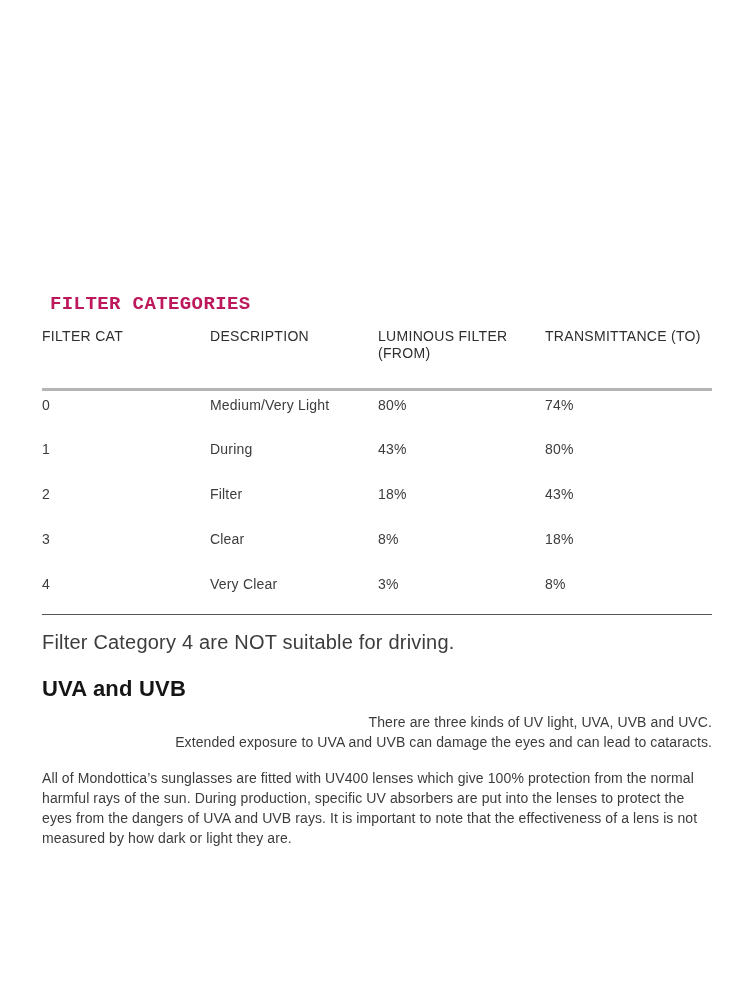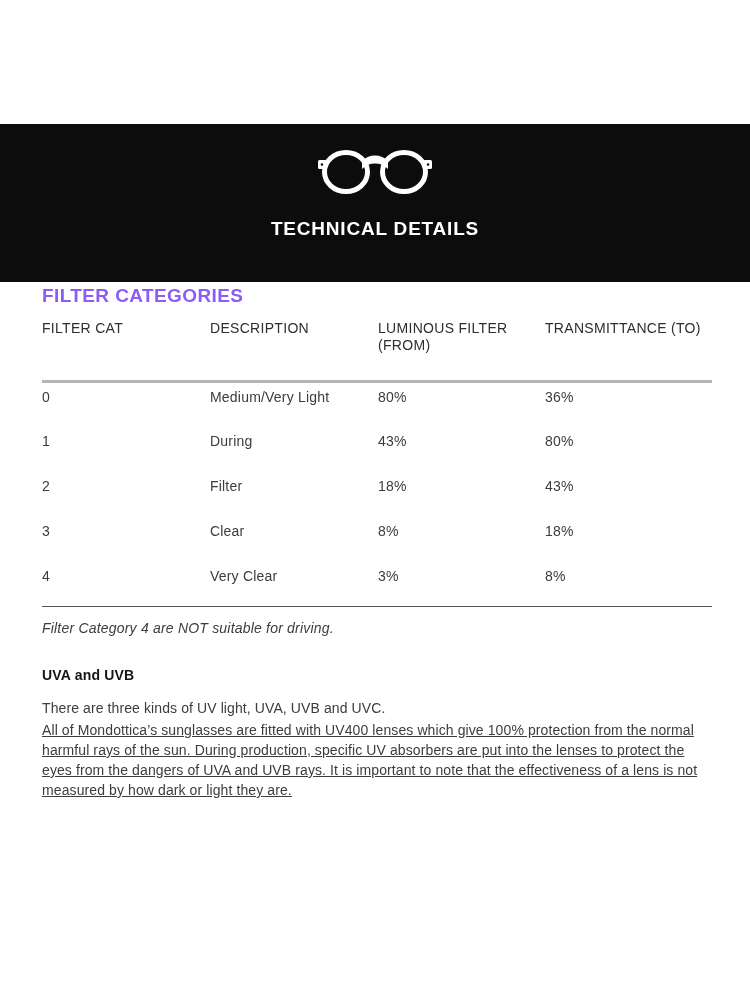--- a/index.html
+++ b/index.html
@@ -19,74 +19,59 @@
   .glasses { margin-top: 24px; width: 120px; height: 46px; }
   .banner-title {
     margin-top: 24px; color: #ffffff;
     font-size: 19px; font-weight: 700; letter-spacing: 0.8px;
   }
 
   
   .content { position: absolute; left: 42px; top: 286px; width: 670px; color: #3f3f3f; }
 
   .filter-heading {
-    margin: 0; color: #8b5cf6;
-    font-size: 19px; font-weight: 800; letter-spacing: 0.4px; line-height: 20px;
+    margin: 8px; color: #be185d;
+    font-size: 19px; font-weight: 800; letter-spacing: 0.4px; line-height: 20px; font-family: Liberation Mono, monospace;
   }
 
   table.filter-table {
     width: 670px; border-collapse: collapse; margin-top: 14px;
     table-layout: fixed;
   }
   col.c1 { width: 168px; } col.c2 { width: 168px; } col.c3 { width: 167px; } col.c4 { width: 167px; }
   .filter-table thead th {
     text-align: left; vertical-align: top;
     font-size: 14px; font-weight: 400; color: #2e2e2e; letter-spacing: 0.3px;
     line-height: 17px; padding: 0 8px 26px 0;
     border-bottom: 3px solid #b5b5b5;
   }
   .filter-table tbody td {
     height: 45px; vertical-align: top; box-sizing: border-box;
     padding: 6px 8px 0 0;
     font-size: 14px; color: #3c3c3c; letter-spacing: 0.2px;
   }
   .filter-table tbody tr:last-child td { border-bottom: 1px solid #555555; }
 
-  .table-note { margin-top: 13px; font-size: 14px; color: #3c3c3c; letter-spacing: 0.2px; line-height: 17px; font-style: italic; }
+  .table-note { margin-top: 19px; font-size: 20px; color: #3c3c3c; letter-spacing: 0.2px; line-height: 17px; }
 
   .uv-heading {
     margin: 27px 0 0 0; color: #151515;
-    font-size: 14px; font-weight: 800; letter-spacing: 0.2px; line-height: 22px;
+    font-size: 22px; font-weight: 800; letter-spacing: 0.2px; line-height: 22px;
   }
-  .uv-lines { margin-top: 12px; font-size: 14px; line-height: 20px; color: #3c3c3c; letter-spacing: 0.1px; }
+  .uv-lines { margin-top: 12px; font-size: 14px; line-height: 20px; color: #3c3c3c; letter-spacing: 0.1px; text-align: right; }
   .uv-paragraph {
-    margin-top: 2px; width: 676px;
-    font-size: 14px; line-height: 20px; color: #3c3c3c; letter-spacing: 0.1px; text-decoration: underline;
+    margin-top: 16px; width: 676px;
+    font-size: 14px; line-height: 20px; color: #3c3c3c; letter-spacing: 0.1px;
   }
 </style>
 </head>
 <body>
 
 <div class="page">
 
-  <div class="banner">
-    <svg class="glasses" viewBox="0 0 120 46" aria-hidden="true">
-
-      <rect x="3" y="12" width="9" height="9" rx="1.5" fill="#ffffff"></rect>
-      <circle cx="7" cy="16.5" r="1.3" fill="#0c0c0c"></circle>
-      <rect x="108" y="12" width="9" height="9" rx="1.5" fill="#ffffff"></rect>
-      <circle cx="113" cy="16.5" r="1.3" fill="#0c0c0c"></circle>
-
-      <path d="M 47 13 C 53 5.5, 67 5.5, 73 13 L 73 21 C 67 13.5, 53 13.5, 47 21 Z" fill="#ffffff"></path>
-
-      <ellipse cx="31" cy="24" rx="21.5" ry="19.5" fill="none" stroke="#ffffff" stroke-width="5"></ellipse>
-      <ellipse cx="89" cy="24" rx="21.5" ry="19.5" fill="none" stroke="#ffffff" stroke-width="5"></ellipse>
-    </svg>
-    <div class="banner-title">TECHNICAL DETAILS</div>
-  </div>
 
   <div class="content">
 
     <h2 class="filter-heading">FILTER CATEGORIES</h2>
 
     <table class="filter-table">
       <colgroup>
           <col class="c1">
           <col class="c2">
           <col class="c3">
@@ -98,21 +83,21 @@
           <th>DESCRIPTION</th>
           <th>LUMINOUS FILTER (FROM)</th>
           <th>TRANSMITTANCE (TO)</th>
         </tr>
       </thead>
       <tbody>
         <tr>
           <td>0</td>
           <td>Medium/Very Light</td>
           <td>80%</td>
-          <td>36%</td>
+          <td>74%</td>
         </tr>
         <tr>
           <td>1</td>
           <td>During</td>
           <td>43%</td>
           <td>80%</td>
         </tr>
         <tr>
           <td>2</td>
           <td>Filter</td>
@@ -133,18 +118,19 @@
         </tr>
       </tbody>
     </table>
 
     <div class="table-note">Filter Category 4 are NOT suitable for driving.</div>
 
     <h2 class="uv-heading">UVA and UVB</h2>
 
     <div class="uv-lines">
       <div>There are three kinds of UV light, UVA, UVB and UVC.</div>
+      <div>Extended exposure to UVA and UVB can damage the eyes and can lead to cataracts.</div>
     </div>
 
     <div class="uv-paragraph">All of Mondottica’s sunglasses are fitted with UV400 lenses which give 100% protection from the normal harmful rays of the sun. During production, specific UV absorbers are put into the lenses to protect the eyes from the dangers of UVA and UVB rays. It is important to note that the effectiveness of a lens is not measured by how dark or light they are.</div>
 
   </div>
 </div>
 
 </body></html>

